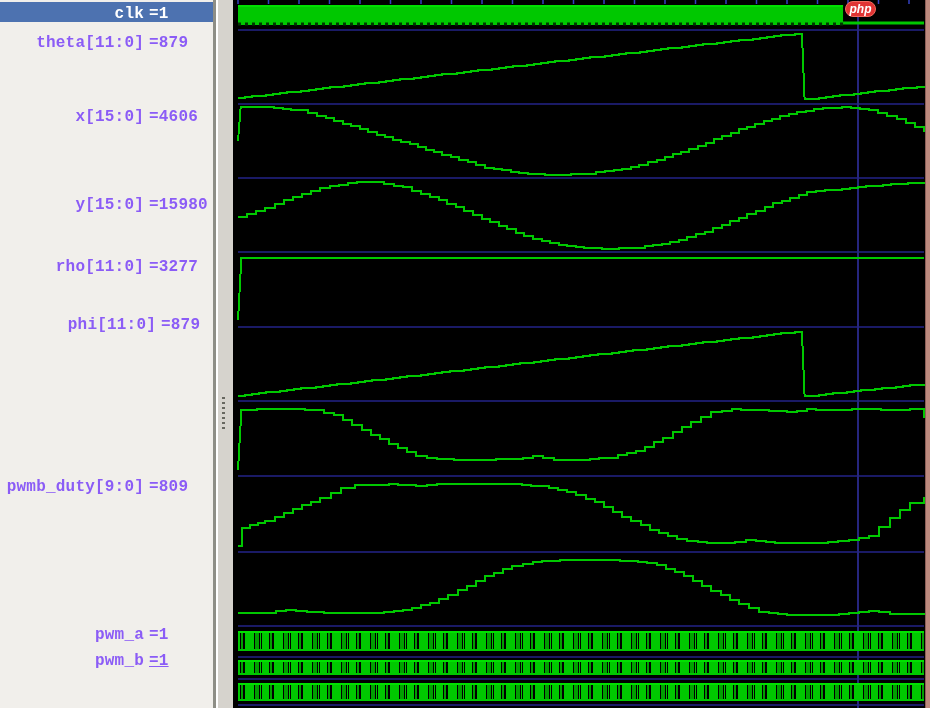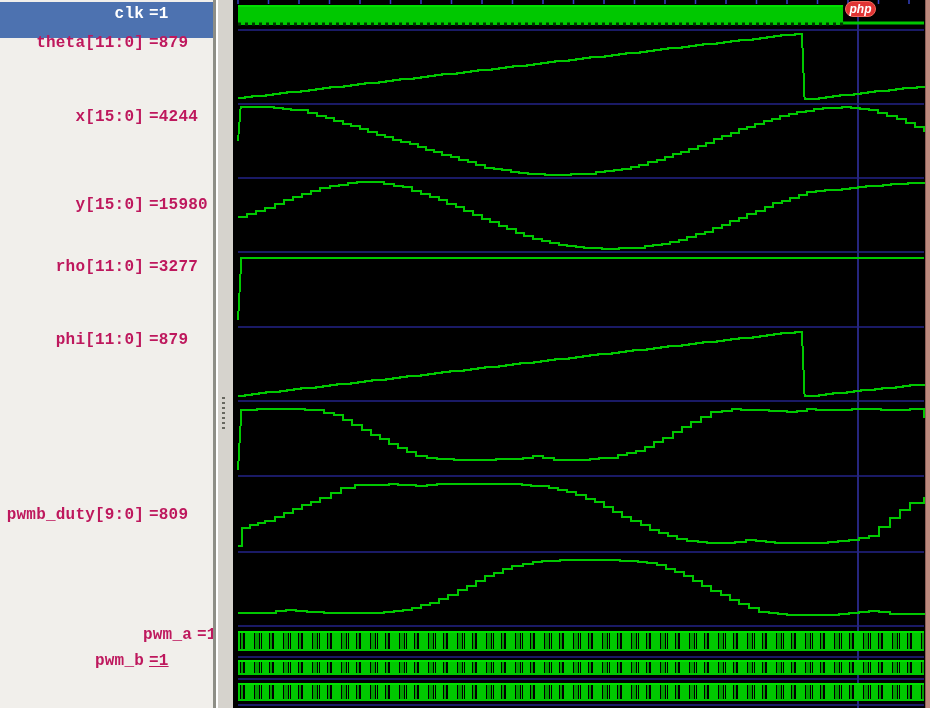--- a/index.html
+++ b/index.html
@@ -3,23 +3,23 @@
 <meta charset="utf-8">
 <style>
   html,body{margin:0;padding:0;}
   body{width:930px;height:708px;overflow:hidden;background:#000;
        font-family:"Liberation Mono","DejaVu Sans Mono",monospace;}
   #app{position:relative;width:930px;height:708px;background:#000;}
 
   
   #panel{position:absolute;left:0;top:0;width:213px;height:708px;background:#f1efeb;}
   .sig-row{position:absolute;left:0;width:213px;height:22px;line-height:22px;
-           font-size:16px;font-weight:bold;color:#be185d;white-space:nowrap;
+           font-size:16px;font-weight:bold;color:#8b5cf6;white-space:nowrap;
            letter-spacing:0.2px;cursor:default;}
-  .sig-row.selected{background:#4d72b0;color:#ffffff;height:36px;line-height:24px;}
+  .sig-row.selected{background:#4d72b0;color:#ffffff;height:20px;line-height:24px;}
   .sig-name{display:inline-block;width:144px;text-align:right;}
   .sig-val{margin-left:5px;}
 
   
   #splitter{position:absolute;left:213px;top:0;width:20px;height:708px;
             background:#d6d3cd;border-left:3px solid #8e8e86;
             box-shadow:inset 2px 0 0 #ffffff, inset -2px 0 0 #97948c;cursor:col-resize;}
   #splitter-grip{position:absolute;left:6px;top:397px;width:3px;height:34px;
             background:repeating-linear-gradient(180deg,#67675f 0 2px,rgba(0,0,0,0) 2px 5px);}
 
@@ -39,26 +39,26 @@
              background:#bd8a7e;border-left:1px solid #8c5f58;box-sizing:border-box;cursor:pointer;}
 </style>
 </head>
 <body>
 
 <div id="app">
 
   <div id="panel">
       <div class="sig-row selected" style="top: 2px;"><span class="sig-name">clk</span><span class="sig-val">=1</span></div>
       <div class="sig-row" style="top: 32px;"><span class="sig-name">theta[11:0]</span><span class="sig-val">=879</span></div>
-      <div class="sig-row" style="top: 106px;"><span class="sig-name">x[15:0]</span><span class="sig-val">=4244</span></div>
+      <div class="sig-row" style="top: 106px;"><span class="sig-name">x[15:0]</span><span class="sig-val">=4606</span></div>
       <div class="sig-row" style="top: 194px;"><span class="sig-name">y[15:0]</span><span class="sig-val">=15980</span></div>
       <div class="sig-row" style="top: 256px;"><span class="sig-name">rho[11:0]</span><span class="sig-val">=3277</span></div>
-      <div class="sig-row" style="top: 329px;"><span class="sig-name">phi[11:0]</span><span class="sig-val">=879</span></div>
-      <div class="sig-row" style="top: 476px; margin-top: 28px;"><span class="sig-name">pwmb_duty[9:0]</span><span class="sig-val">=809</span></div>
-      <div class="sig-row" style="top: 624px; padding-left: 48px;"><span class="sig-name">pwm_a</span><span class="sig-val">=1</span></div>
+      <div class="sig-row" style="top: 314px; padding-left: 12px;"><span class="sig-name">phi[11:0]</span><span class="sig-val">=879</span></div>
+      <div class="sig-row" style="top: 476px;"><span class="sig-name">pwmb_duty[9:0]</span><span class="sig-val">=809</span></div>
+      <div class="sig-row" style="top: 624px;"><span class="sig-name">pwm_a</span><span class="sig-val">=1</span></div>
       <div class="sig-row" style="top: 650px; text-decoration: underline;"><span class="sig-name">pwm_b</span><span class="sig-val">=1</span></div>
     </div>
 
   <div id="splitter">
     <div id="splitter-grip"></div>
   </div>
 
   <div id="wavewrap">
     <svg id="wavesvg" width="692" height="708" xmlns="http://www.w3.org/2000/svg">
         <defs>

